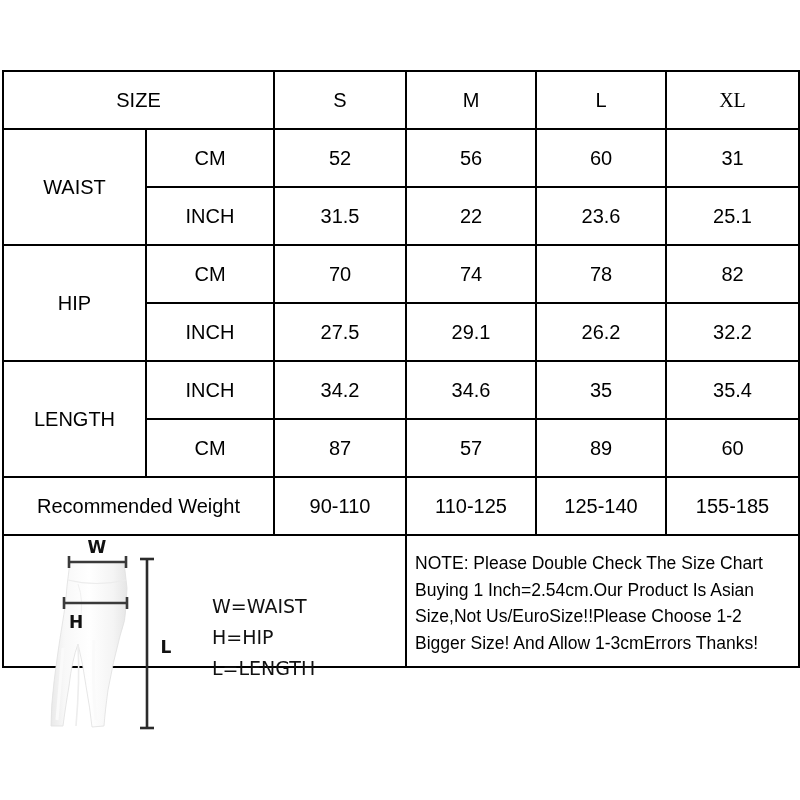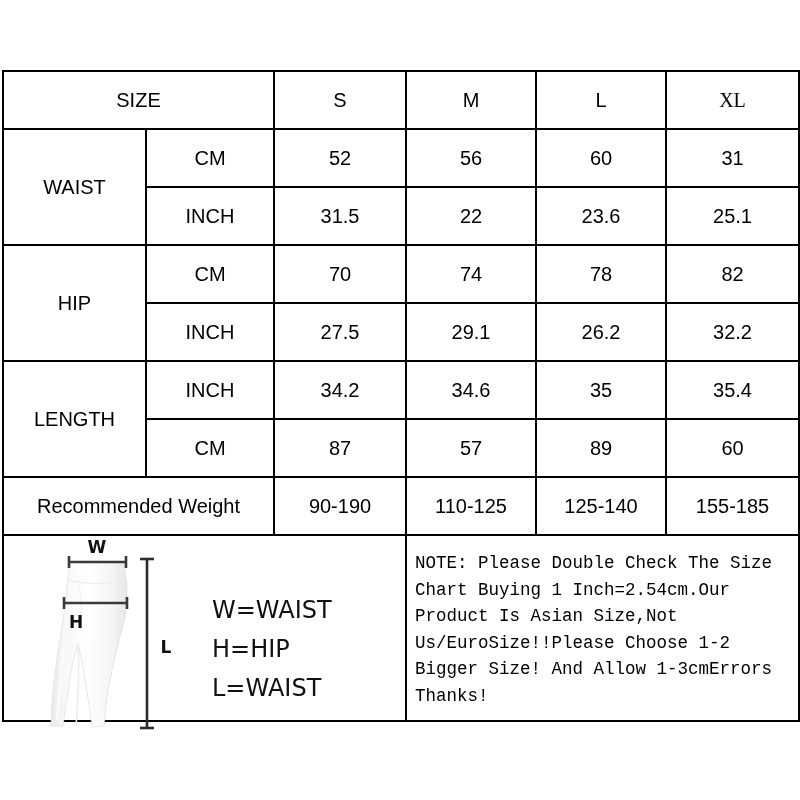--- a/index.html
+++ b/index.html
@@ -84,34 +84,34 @@
   .diagram-cell {
     position: relative;
   }
 
   .note-cell {
     text-align: left;
     padding: 14px 10px 10px 8px !important;
     vertical-align: top;
   }
   .note-text {
-    font-family: Liberation Mono, monospace;
+    font-family: Liberation Sans, sans-serif;
     font-size: 17.5px;
     line-height: 1.52;
     color: #000000;
     text-align: left;
   }
 
   .legend {
     position: absolute;
     left: 208px;
     top: 55px;
     text-align: left;
     font-family: "DejaVu Sans", sans-serif;
-    font-size: 24px;
+    font-size: 19px;
     line-height: 1.62;
     color: #111111;
     font-weight: 500;
   }
   .legend div { white-space: nowrap; }
 
   .legging-wrap {
     position: absolute;
     left: 10px;
     top: 4px;
@@ -187,21 +187,21 @@
       <tr>
         <td class="unit shaded">CM</td>
         <td class="shaded">87</td>
         <td class="shaded">57</td>
         <td class="shaded">89</td>
         <td class="shaded">60</td>
       </tr>
 
       <tr>
         <td class="rec-label" colspan="2">Recommended Weight</td>
-        <td>90-190</td>
+        <td>90-110</td>
         <td>110-125</td>
         <td>125-140</td>
         <td>155-185</td>
       </tr>
 
       <tr class="bottom-row">
         <td class="diagram-cell" colspan="3">
 
           <div class="legging-wrap">
             <svg width="190" height="196" viewBox="0 0 190 196" xmlns="http://www.w3.org/2000/svg">
@@ -252,21 +252,21 @@
                 <line x1="126" y1="19" x2="140" y2="19"></line>
                 <line x1="126" y1="188" x2="140" y2="188"></line>
               </g>
               <text x="152" y="113" font-family="DejaVu Sans, sans-serif" font-size="17" font-weight="bold" fill="#111111" text-anchor="middle">L</text>
             </svg>
           </div>
 
           <div class="legend">
             <div>W=WAIST</div>
             <div>H=HIP</div>
-            <div>L=WAIST</div>
+            <div>L=LENGTH</div>
           </div>
 
         </td>
         <td class="note-cell" colspan="3">
           <div class="note-text">NOTE: Please Double Check The Size Chart Buying 1 Inch=2.54cm.Our Product Is Asian Size,Not Us/EuroSize!!Please Choose 1-2 Bigger Size! And Allow 1-3cmErrors Thanks!</div>
         </td>
       </tr>
 
     </tbody>
   </table>

